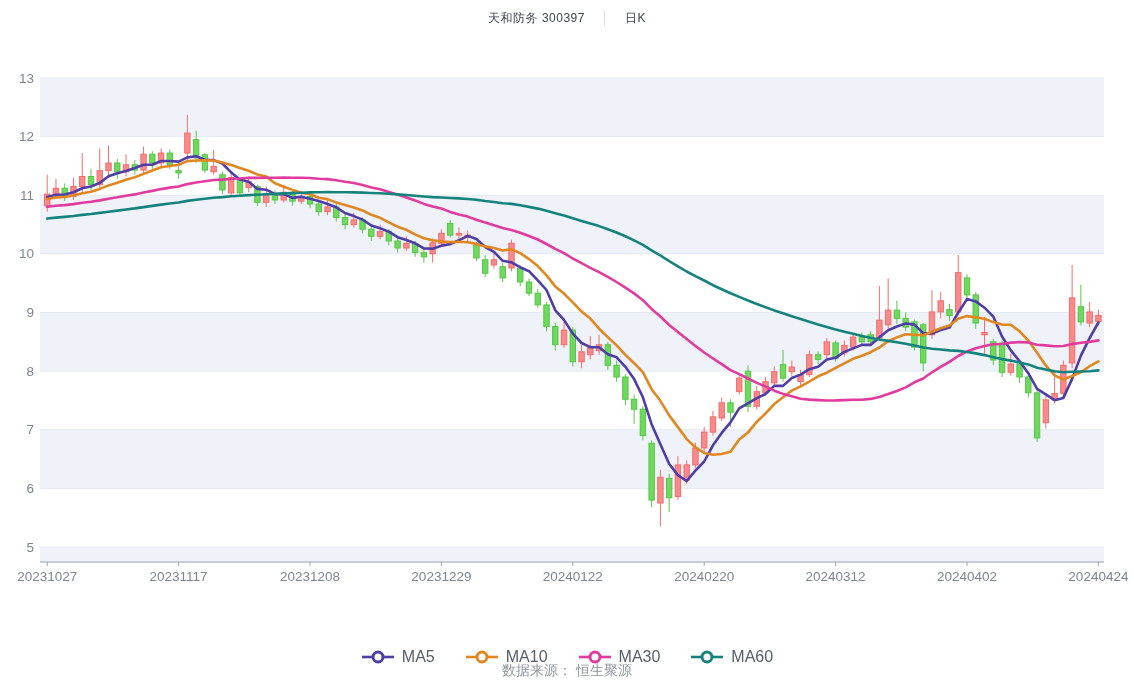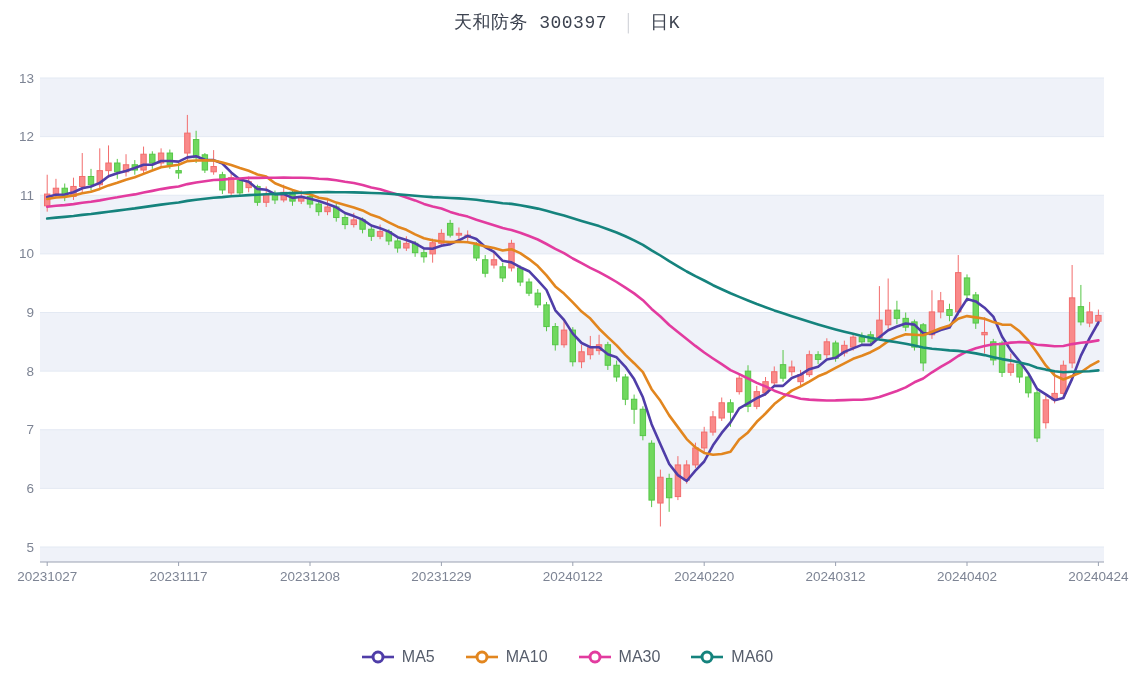--- a/index.html
+++ b/index.html
@@ -1,19 +1,19 @@
 <!DOCTYPE html>
 <html><head>
 <meta charset="utf-8">
 <style>
   html,body{margin:0;padding:0;background:#fff;}
   .page{position:relative;width:1134px;height:689px;background:#fff;overflow:hidden;
         font-family:"Liberation Sans","DejaVu Sans",sans-serif;}
   .title-bar{position:absolute;top:10px;left:0;width:100%;text-align:center;
-             font-size:18px;color:#3d4350;letter-spacing:.5px;font-family:Liberation Mono, monospace;}
+             font-size:12px;color:#3d4350;letter-spacing:.5px;}
   .title-bar .sep{color:#d5d7dc;margin:0 16px;font-weight:300;}
   .chart-wrap{position:absolute;top:0;left:0;}
   .legend{position:absolute;top:606px;left:0;width:100%;display:flex;
           justify-content:center;align-items:center;gap:30px;}
   .legend-item{display:flex;align-items:center;gap:7px;cursor:pointer;margin-top:42px;}
   .legend-item .lbl{font-size:16px;color:#565d6b;}
   .footer{position:absolute;top:662px;left:0;width:100%;text-align:center;
           font-size:14px;color:#8f959f;}
 </style>
 </head>
@@ -355,13 +355,14 @@
       </span>
       <span class="legend-item">
         <svg width="34" height="16">
           <line x1="1" x2="33" y1="8" y2="8" stroke="#15837d" stroke-width="2.6"></line>
           <circle cx="17" cy="8" r="5" fill="#fff" stroke="#15837d" stroke-width="3"></circle>
         </svg>
         <span class="lbl">MA60</span>
       </span>
     </div>
 
+  <div class="footer">数据来源： 恒生聚源</div>
 </div>
 
 </body></html>

